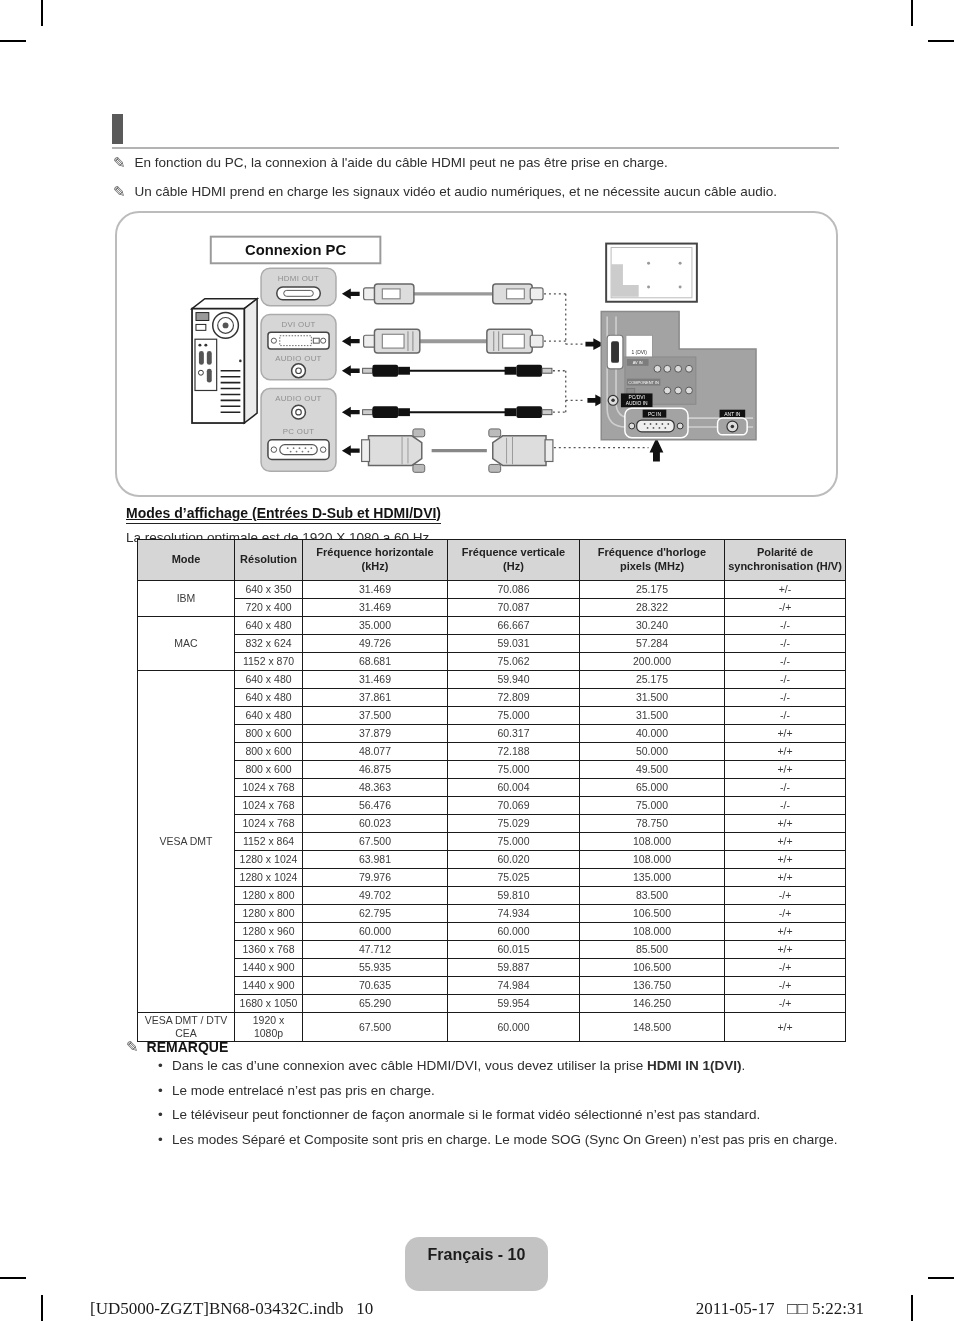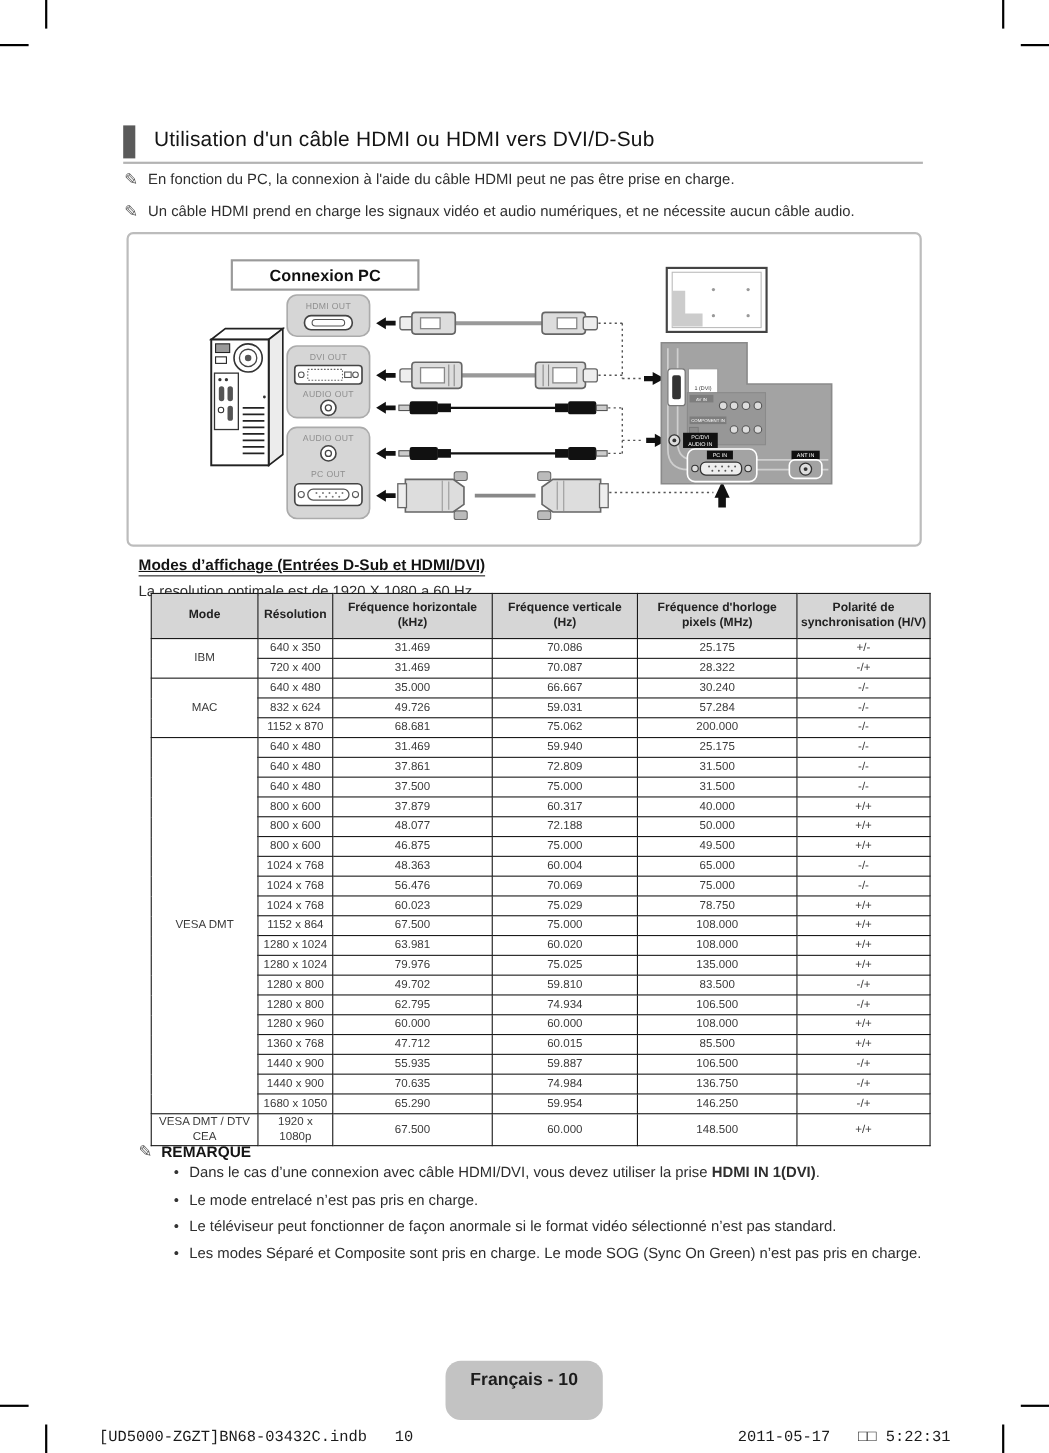--- a/index.html
+++ b/index.html
@@ -11,21 +11,21 @@
   .title-bar{position:absolute;left:112px;top:114px;width:11px;height:30px;background:#5a5a5a;}
   .page-title{position:absolute;left:140px;top:117px;font-size:19px;color:#141414;letter-spacing:.2px;}
   .title-rule{position:absolute;left:112px;top:147px;width:727px;height:2px;background:#b3b3b3;}
 
   
   .note{position:absolute;left:113px;width:740px;font-size:13.5px;color:#2e2e2e;}
   .note .pencil{display:inline-block;color:#555;font-size:15px;margin-right:9px;transform:translateY(1px);}
 
   
   .diagram{position:absolute;left:115px;top:211px;width:723px;height:286px;
-           border:2px solid #bcbcbc;border-radius:6px;box-sizing:border-box;}
+           border:2px solid #bcbcbc;border-radius:24px;box-sizing:border-box;}
   .diagram svg{display:block;width:100%;height:100%;}
   .svg-caption{font-size:15px;font-weight:bold;fill:#111;text-anchor:middle;}
   .svg-port{font-size:8px;fill:#8f8f8f;text-anchor:middle;letter-spacing:.3px;}
   .svg-tiny{font-size:5px;fill:#fff;text-anchor:middle;}
   .svg-micro{font-size:4px;fill:#fff;text-anchor:middle;}
   .svg-label-dark{font-size:5px;fill:#333;text-anchor:middle;}
 
   
   .modes-heading{position:absolute;left:126px;top:505px;font-size:14px;font-weight:bold;color:#141414;
                  border-bottom:1.4px solid #222;padding-bottom:2px;text-decoration:underline;}
@@ -44,41 +44,40 @@
   .remark-title .pencil{color:#555;font-weight:normal;font-size:15px;margin-right:8px;}
   .remark-list{position:absolute;left:158px;top:1058px;width:700px;margin:0;padding:0;list-style:none;}
   .remark-list li{font-size:13.5px;color:#2e2e2e;margin-bottom:9.5px;}
   .remark-list .dot{display:inline-block;width:14px;color:#333;}
   .remark-list .b{font-weight:bold;}
 
   
   .footer-badge{position:absolute;left:405px;top:1237px;width:143px;height:54px;background:#c3c3c3;
                 border-radius:14px;text-align:center;}
   .footer-badge span{display:inline-block;margin-top:9px;font-size:16px;font-weight:bold;color:#1c1c1c;text-align:right;}
-  .printline{position:absolute;top:1299px;font-size:14px;color:#1a1a1a;
-             font-family:Liberation Mono, monospace;white-space:pre;}
+  .printline{position:absolute;top:1299px;font-size:17px;color:#1a1a1a;
+             font-family:Liberation Serif, serif;white-space:pre;}
   .printline.left{left:90px;}
   .printline.right{right:90px;}
 </style>
 </head>
 <body>
 
 <div class="page">
 
   <div class="crop" style="left:41px;top:0;width:2px;height:26px;"></div>
   <div class="crop" style="left:0;top:40px;width:26px;height:2px;"></div>
   <div class="crop" style="left:911px;top:0;width:2px;height:26px;"></div>
   <div class="crop" style="left:928px;top:40px;width:26px;height:2px;"></div>
   <div class="crop" style="left:0;top:1277px;width:26px;height:2px;"></div>
   <div class="crop" style="left:41px;top:1295px;width:2px;height:26px;"></div>
   <div class="crop" style="left:928px;top:1277px;width:26px;height:2px;"></div>
   <div class="crop" style="left:911px;top:1295px;width:2px;height:26px;"></div>
 
   <div class="title-bar"></div>
-  <div class="page-title">Utilisation d'un câble HDMI ou HDMI vers DVI/D-Sub</div>
   <div class="title-rule"></div>
 
   <div class="note" style="top:153px;">
     <span class="pencil">✎</span><span>En fonction du PC, la connexion à l'aide du câble HDMI peut ne pas être prise en charge.</span>
   </div>
   <div class="note" style="top:182px;">
     <span class="pencil">✎</span><span>Un câble HDMI prend en charge les signaux vidéo et audio numériques, et ne nécessite aucun câble audio.</span>
   </div>
 
   <div class="diagram">

